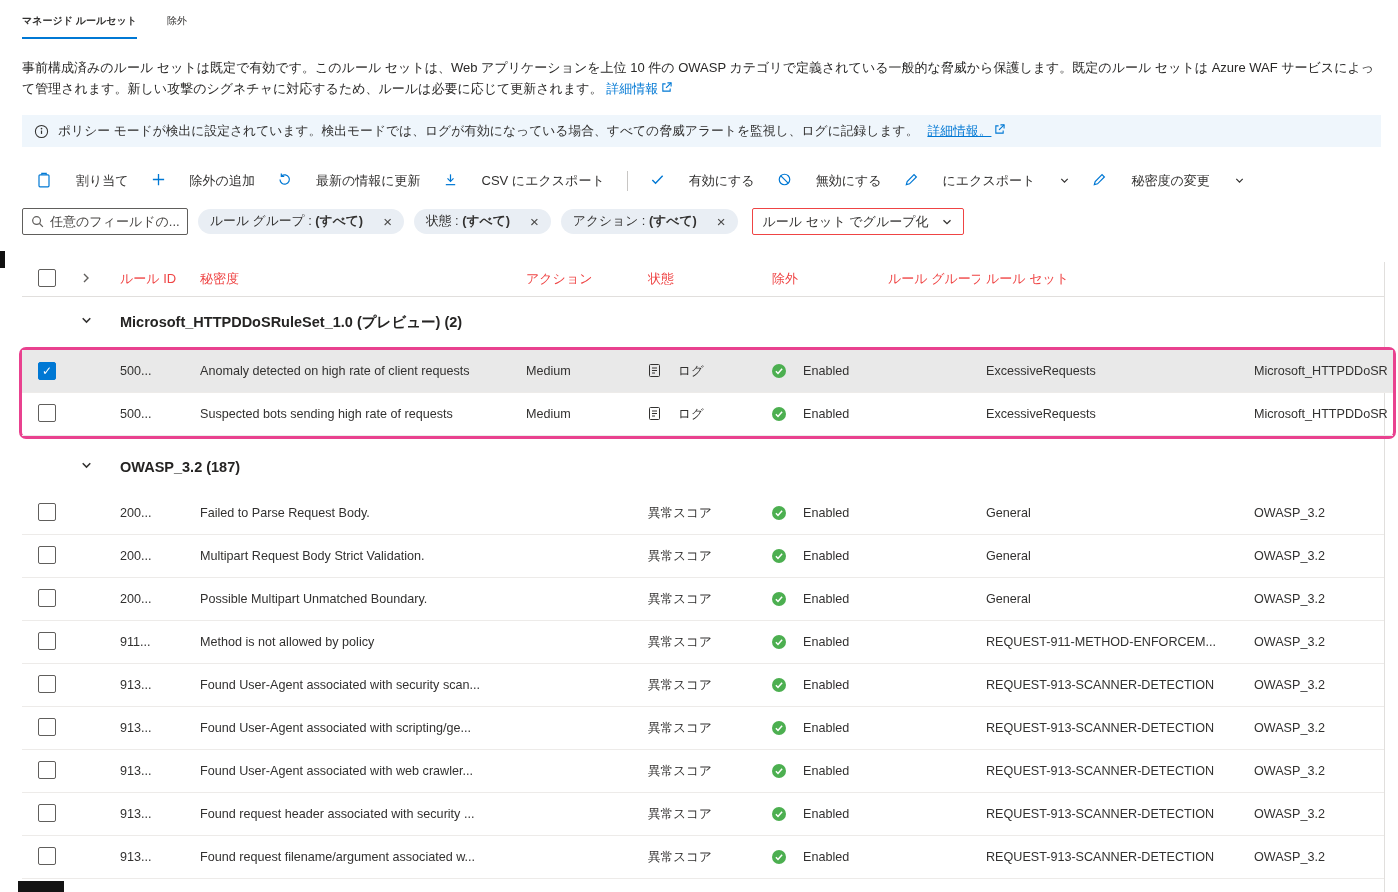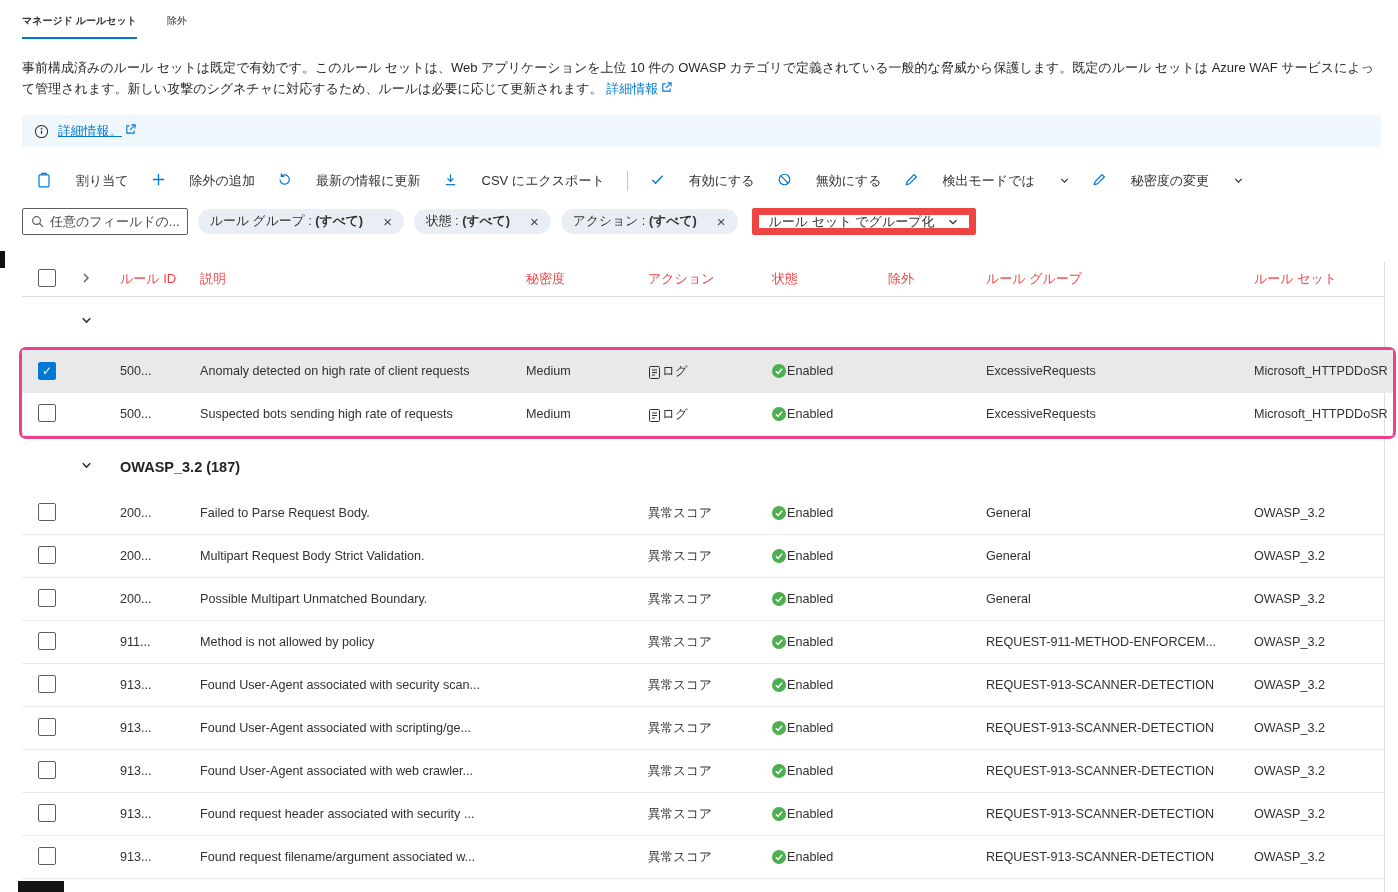--- a/index.html
+++ b/index.html
@@ -31,39 +31,39 @@
   
   .filterbar{display:flex;align-items:center;gap:10px;margin:13px 0 0 22px;}
   .search{width:166px;height:27px;border:1px solid #605e5c;border-radius:2px;
     display:flex;align-items:center;gap:6px;padding:0 8px;background:#fff;}
   .search input{border:none;outline:none;width:100%;font-size:13px;font-family:inherit;color:#323130;}
   .search input::placeholder{color:#484644;opacity:1;}
   .pill{height:25px;border-radius:13px;background:var(--pill_bg);display:flex;align-items:center;
     gap:17px;padding:0 12px;font-size:12.8px;cursor:pointer;white-space:nowrap;}
   .pill b{font-weight:700;}
   .pill .x{font-size:15px;color:#494847;line-height:1;margin-left:3px;cursor:pointer;}
-  .groupby{height:27px;border:7px solid #ef4444;border-radius:2px;display:flex;align-items:center;
+  .groupby{height:27px;border:1px solid #ef4444;border-radius:2px;display:flex;align-items:center;
     gap:12px;padding:0 10px;font-size:13px;margin-left:4px;background:#fff;cursor:pointer;white-space:nowrap;}
 
   
   .table{margin:27px 13px 0 22px;border-right:1px solid #e1dfdd;
     --cols:50px 42px 80px 326px 122px 124px 116px 98px 268px 1fr;}
   .thead,.row,.grow{display:grid;grid-template-columns:var(--cols);align-items:center;}
   .thead{height:35px;border-bottom:1px solid #e1dfdd;font-size:13px;color:#ef4444;}
   .cell{white-space:nowrap;overflow:hidden;padding-left:6px;padding-right:8px;}
   .c-cb{padding-left:16px;}
   .c-ch{padding-left:8px;}
   .cb{width:18px;height:18px;border:1px solid #605e5c;border-radius:2px;display:inline-flex;
     align-items:center;justify-content:center;background:#fff;font-size:12px;color:#fff;cursor:pointer;}
   .cb.on{background:var(--accent);border-color:var(--accent);}
   .grow{height:50px;}
   .gtitle{grid-column:3/-1;font-size:14.5px;font-weight:700;color:#252423;}
   .row{height:43px;border-bottom:1px solid #edebe9;font-size:12.6px;color:#323130;}
   .row.sel{background:#e9e9e9;}
-  .act,.st{display:flex;align-items:flex-end;gap:1px;}
+  .act,.st{display:flex;align-items:flex-start;gap:17px;}
   .act svg,.st svg{display:block;}
   .annotation{border:3px solid var(--highlight);border-radius:7px;margin:0 -12px 3px -3px;}
 
   
   .left-mark{position:absolute;left:0;top:251px;width:5px;height:17px;background:#111;}
   .hthumb{position:absolute;left:18px;bottom:0;width:46px;height:11px;background:#141414;}
 </style>
 </head>
 <body>
 
@@ -84,20 +84,21 @@
   </div>
 
   <div class="banner">
     <span style="display:flex">
         <svg width="15" height="15" viewBox="0 0 16 16">
           <circle cx="8" cy="8" r="6.5" fill="none" stroke="#323130" stroke-width="1.1"></circle>
           <path d="M8 7v3.6" stroke="#323130" stroke-width="1.3"></path>
           <circle cx="8" cy="4.9" r=".9" fill="#323130"></circle>
         </svg>
       </span>
+    <span>ポリシー モードが検出に設定されています。検出モードでは、ログが有効になっている場合、すべての脅威アラートを監視し、ログに記録します。</span>
     <a class="link ul"><span>詳細情報。</span><span class="ext"><svg width="11" height="11" viewBox="0 0 12 12" fill="none" stroke="#0078d4" stroke-width="1.2">
             <path d="M5 2H2v8h8V7"></path>
             <path d="M7 1h4v4"></path>
             <path d="M11 1L5.5 6.5"></path>
           </svg></span></a>
   </div>
 
   <div class="toolbar">
     <button class="tb">
       <span><svg width="16" height="16" viewBox="0 0 16 16" fill="none" stroke="#0078d4" stroke-width="1.2">
@@ -138,21 +139,21 @@
       <span><svg width="15" height="15" viewBox="0 0 16 16" fill="none" stroke="#0078d4" stroke-width="1.3">
             <circle cx="8" cy="8" r="5.6"></circle>
             <path d="M4.1 4.1l7.8 7.8"></path>
           </svg></span>
       <span>無効にする</span>
     </button>
     <button class="tb">
       <span><svg width="15" height="15" viewBox="0 0 16 16" fill="none" stroke="#0078d4" stroke-width="1.3">
             <path d="M2.5 13.5l.9-3.4 7.3-7.3 2.5 2.5-7.3 7.3z"></path>
           </svg></span>
-      <span>検出モードでは</span>
+      <span>にエクスポート</span>
       <span><svg width="11" height="11" viewBox="0 0 12 12" fill="none" stroke="#323130" stroke-width="1.3">
             <path d="M2.5 4.2L6 7.7l3.5-3.5"></path>
           </svg></span>
     </button>
     <button class="tb">
       <span><svg width="15" height="15" viewBox="0 0 16 16" fill="none" stroke="#0078d4" stroke-width="1.3">
             <path d="M2.5 13.5l.9-3.4 7.3-7.3 2.5 2.5-7.3 7.3z"></path>
           </svg></span>
       <span>秘密度の変更</span>
       <span><svg width="11" height="11" viewBox="0 0 12 12" fill="none" stroke="#323130" stroke-width="1.3">
@@ -193,34 +194,34 @@
     </div>
   </div>
 
   <div class="table">
     <div class="thead">
       <span class="cell c-cb"><span class="cb"></span></span>
       <span class="cell c-ch"><svg width="12" height="12" viewBox="0 0 12 12" fill="none" stroke="#605e5c" stroke-width="1.4">
             <path d="M4 2l4 4-4 4"></path>
           </svg></span>
       <span class="cell">ルール ID</span>
-      <span class="cell">説明</span>
       <span class="cell">秘密度</span>
       <span class="cell">アクション</span>
       <span class="cell">状態</span>
       <span class="cell">除外</span>
       <span class="cell">ルール グループ</span>
       <span class="cell">ルール セット</span>
     </div>
     <div>
         <div class="grow">
           <span class="cell c-cb"></span>
           <span class="cell c-ch"><svg width="13" height="13" viewBox="0 0 12 12" fill="none" stroke="#323130" stroke-width="1.4">
               <path d="M2.5 4l3.5 3.5L9.5 4"></path>
             </svg></span>
+          <span class="gtitle cell">Microsoft_HTTPDDoSRuleSet_1.0 (プレビュー) (2)</span>
         </div>
         <div class="annotation">
           <div class="row sel">
             <span class="cell c-cb"><span class="cb on">✓</span></span>
             <span class="cell c-ch"></span>
             <span class="cell">500...</span>
             <span class="cell">Anomaly detected on high rate of client requests</span>
             <span class="cell">Medium</span>
             <span class="cell act">
               <span style="display:flex">

